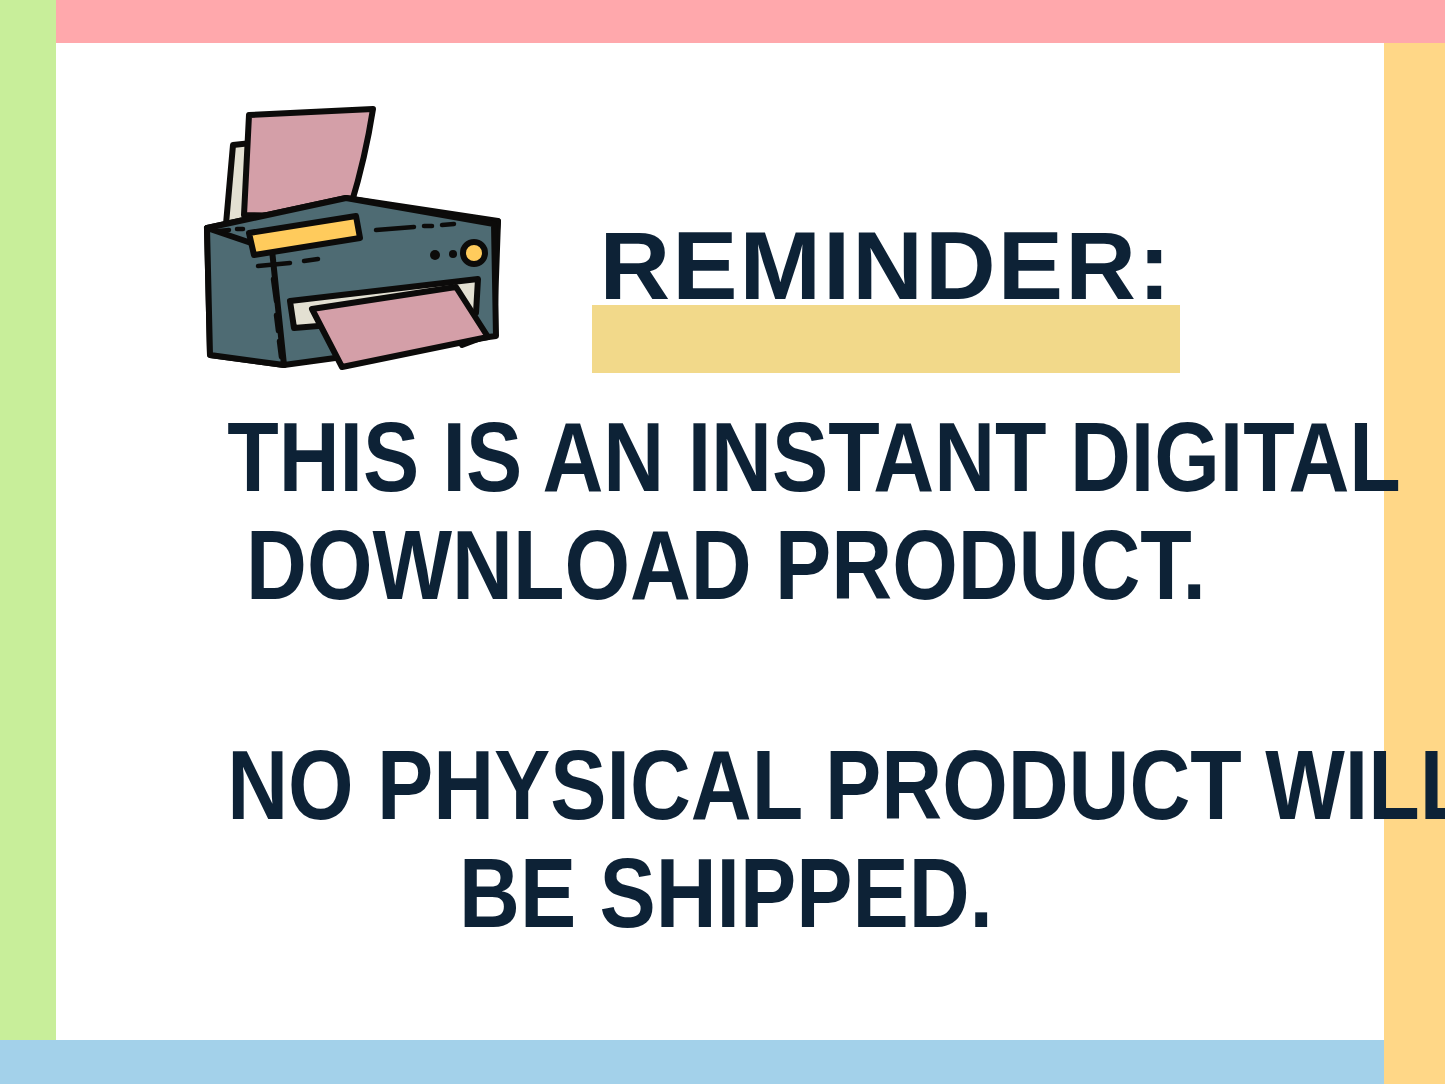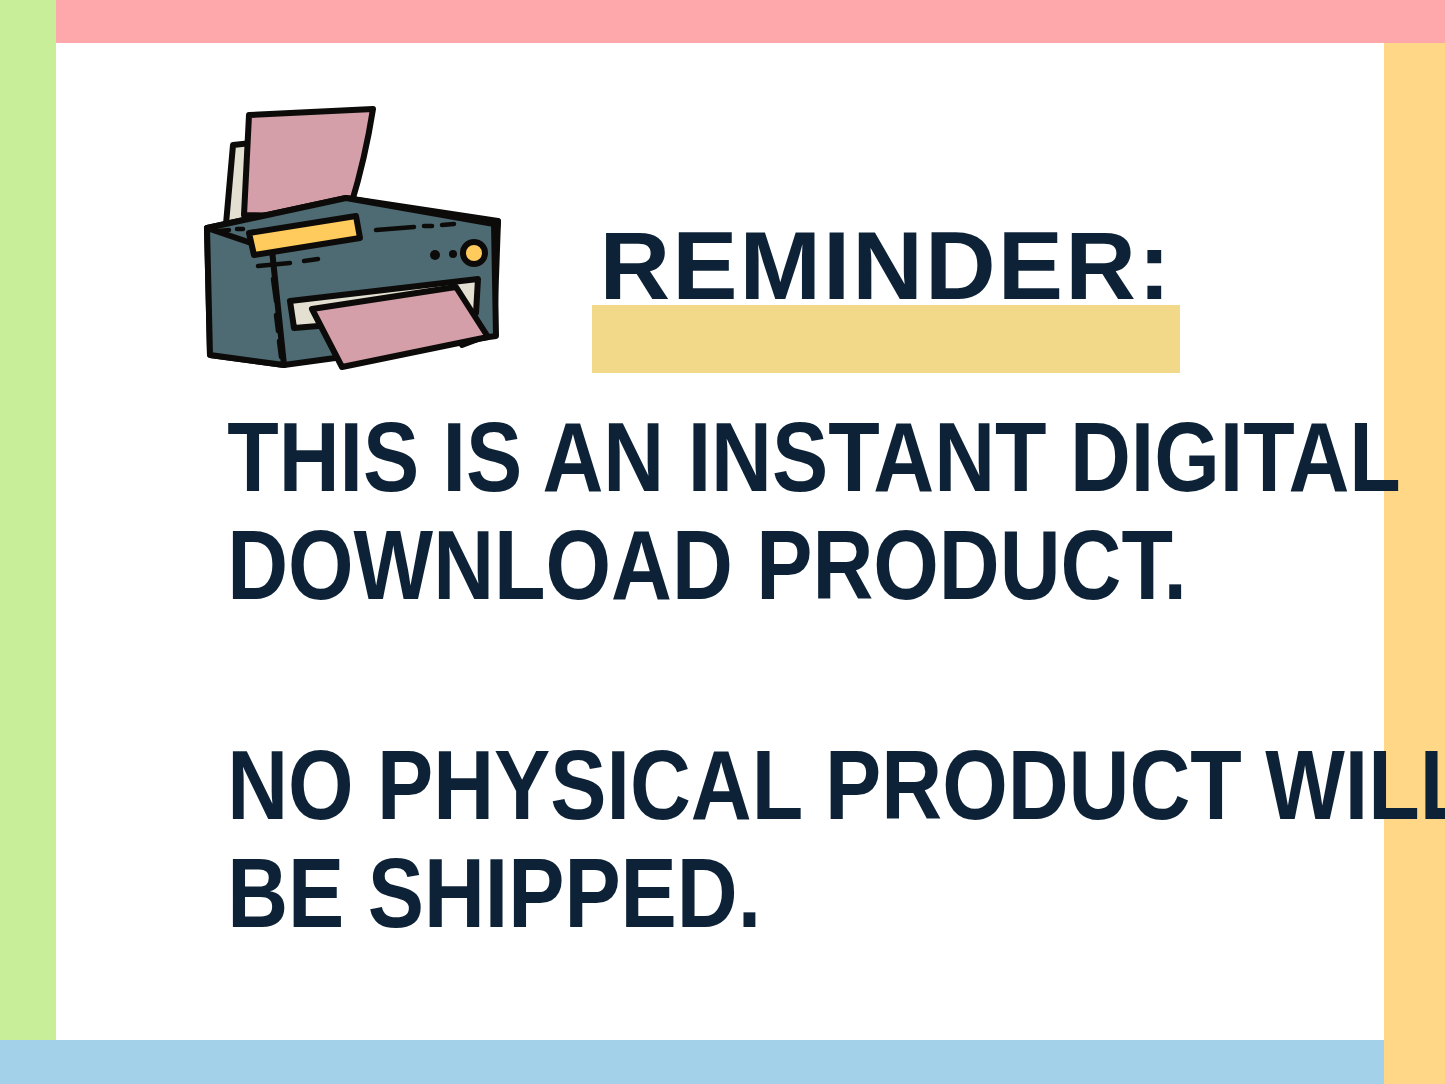--- a/index.html
+++ b/index.html
@@ -107,21 +107,21 @@
     transform-origin: center center;
     white-space: nowrap;
   }
 
   
   .body-copy {
     position: absolute;
     left: 90px;
     top: 360px;
     width: 1160px;
-    text-align: left;
+    text-align: center;
   }
   .copy-line {
     font-family: "Liberation Sans Narrow", "Liberation Sans", sans-serif;
     font-weight: 700;
     color: #0d2236;
     font-size: 98px;
     line-height: 108px;
     letter-spacing: 0px;
     white-space: nowrap;
     transform: scaleX(0.86);

